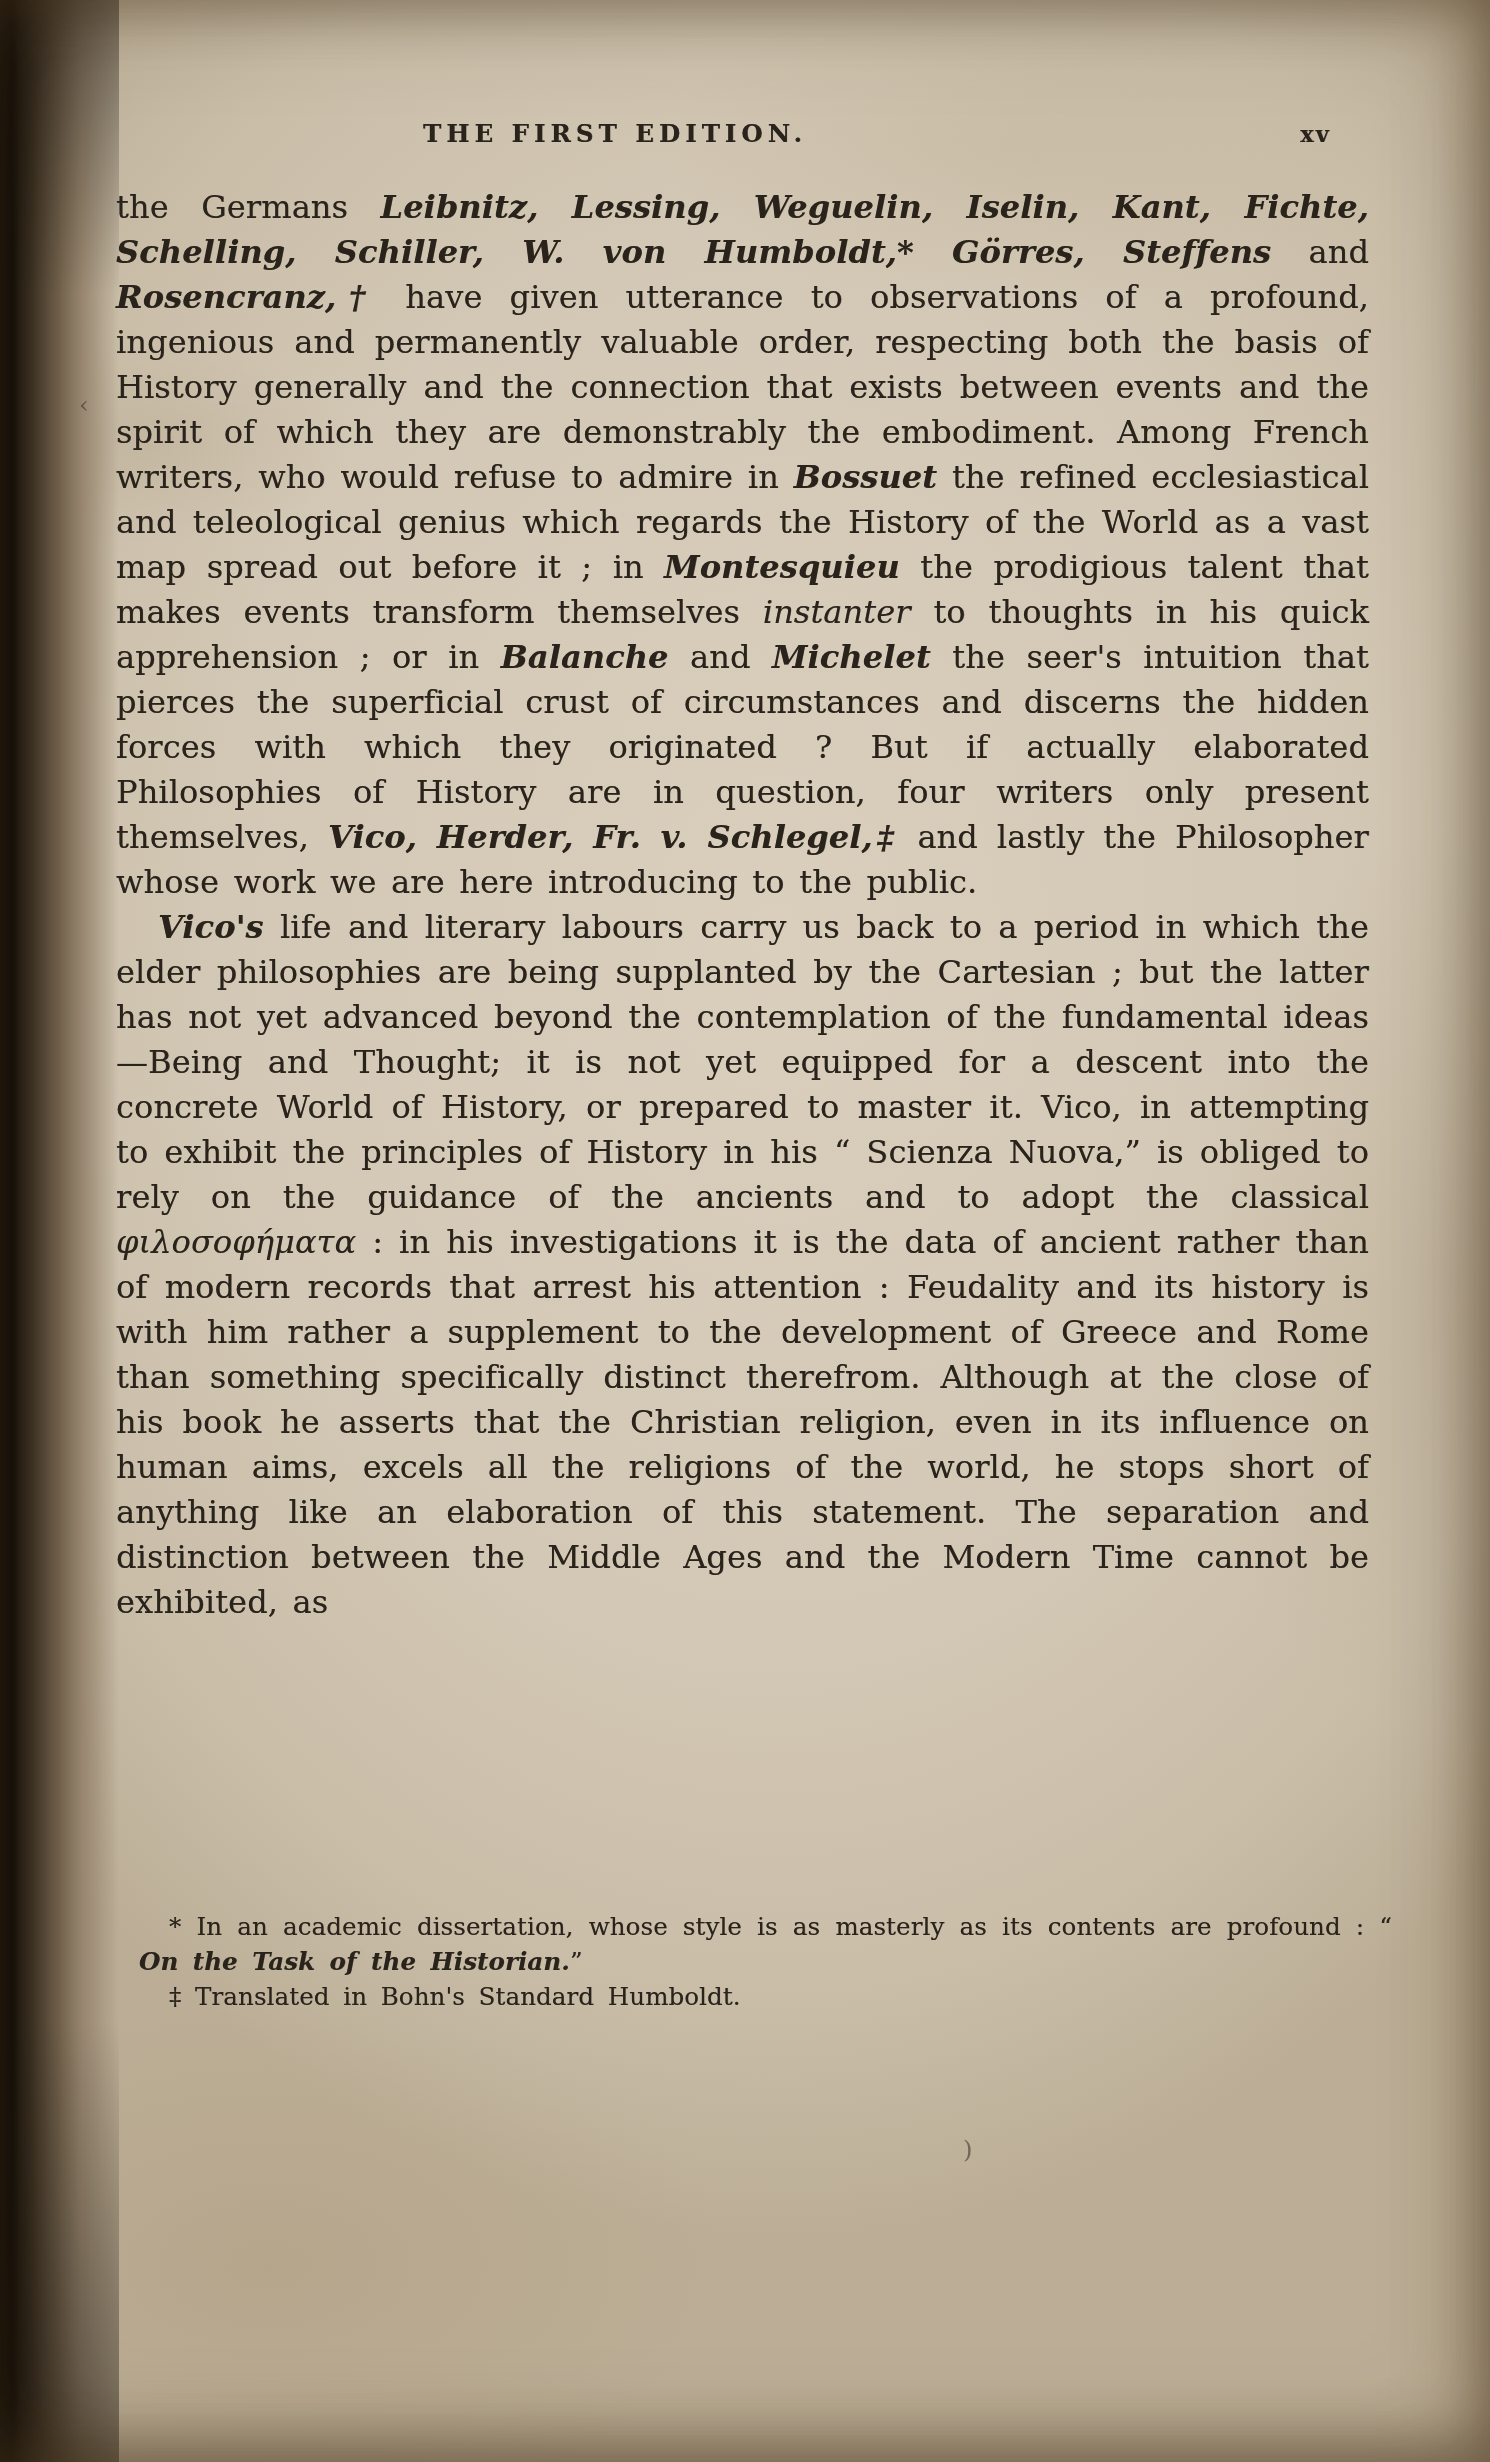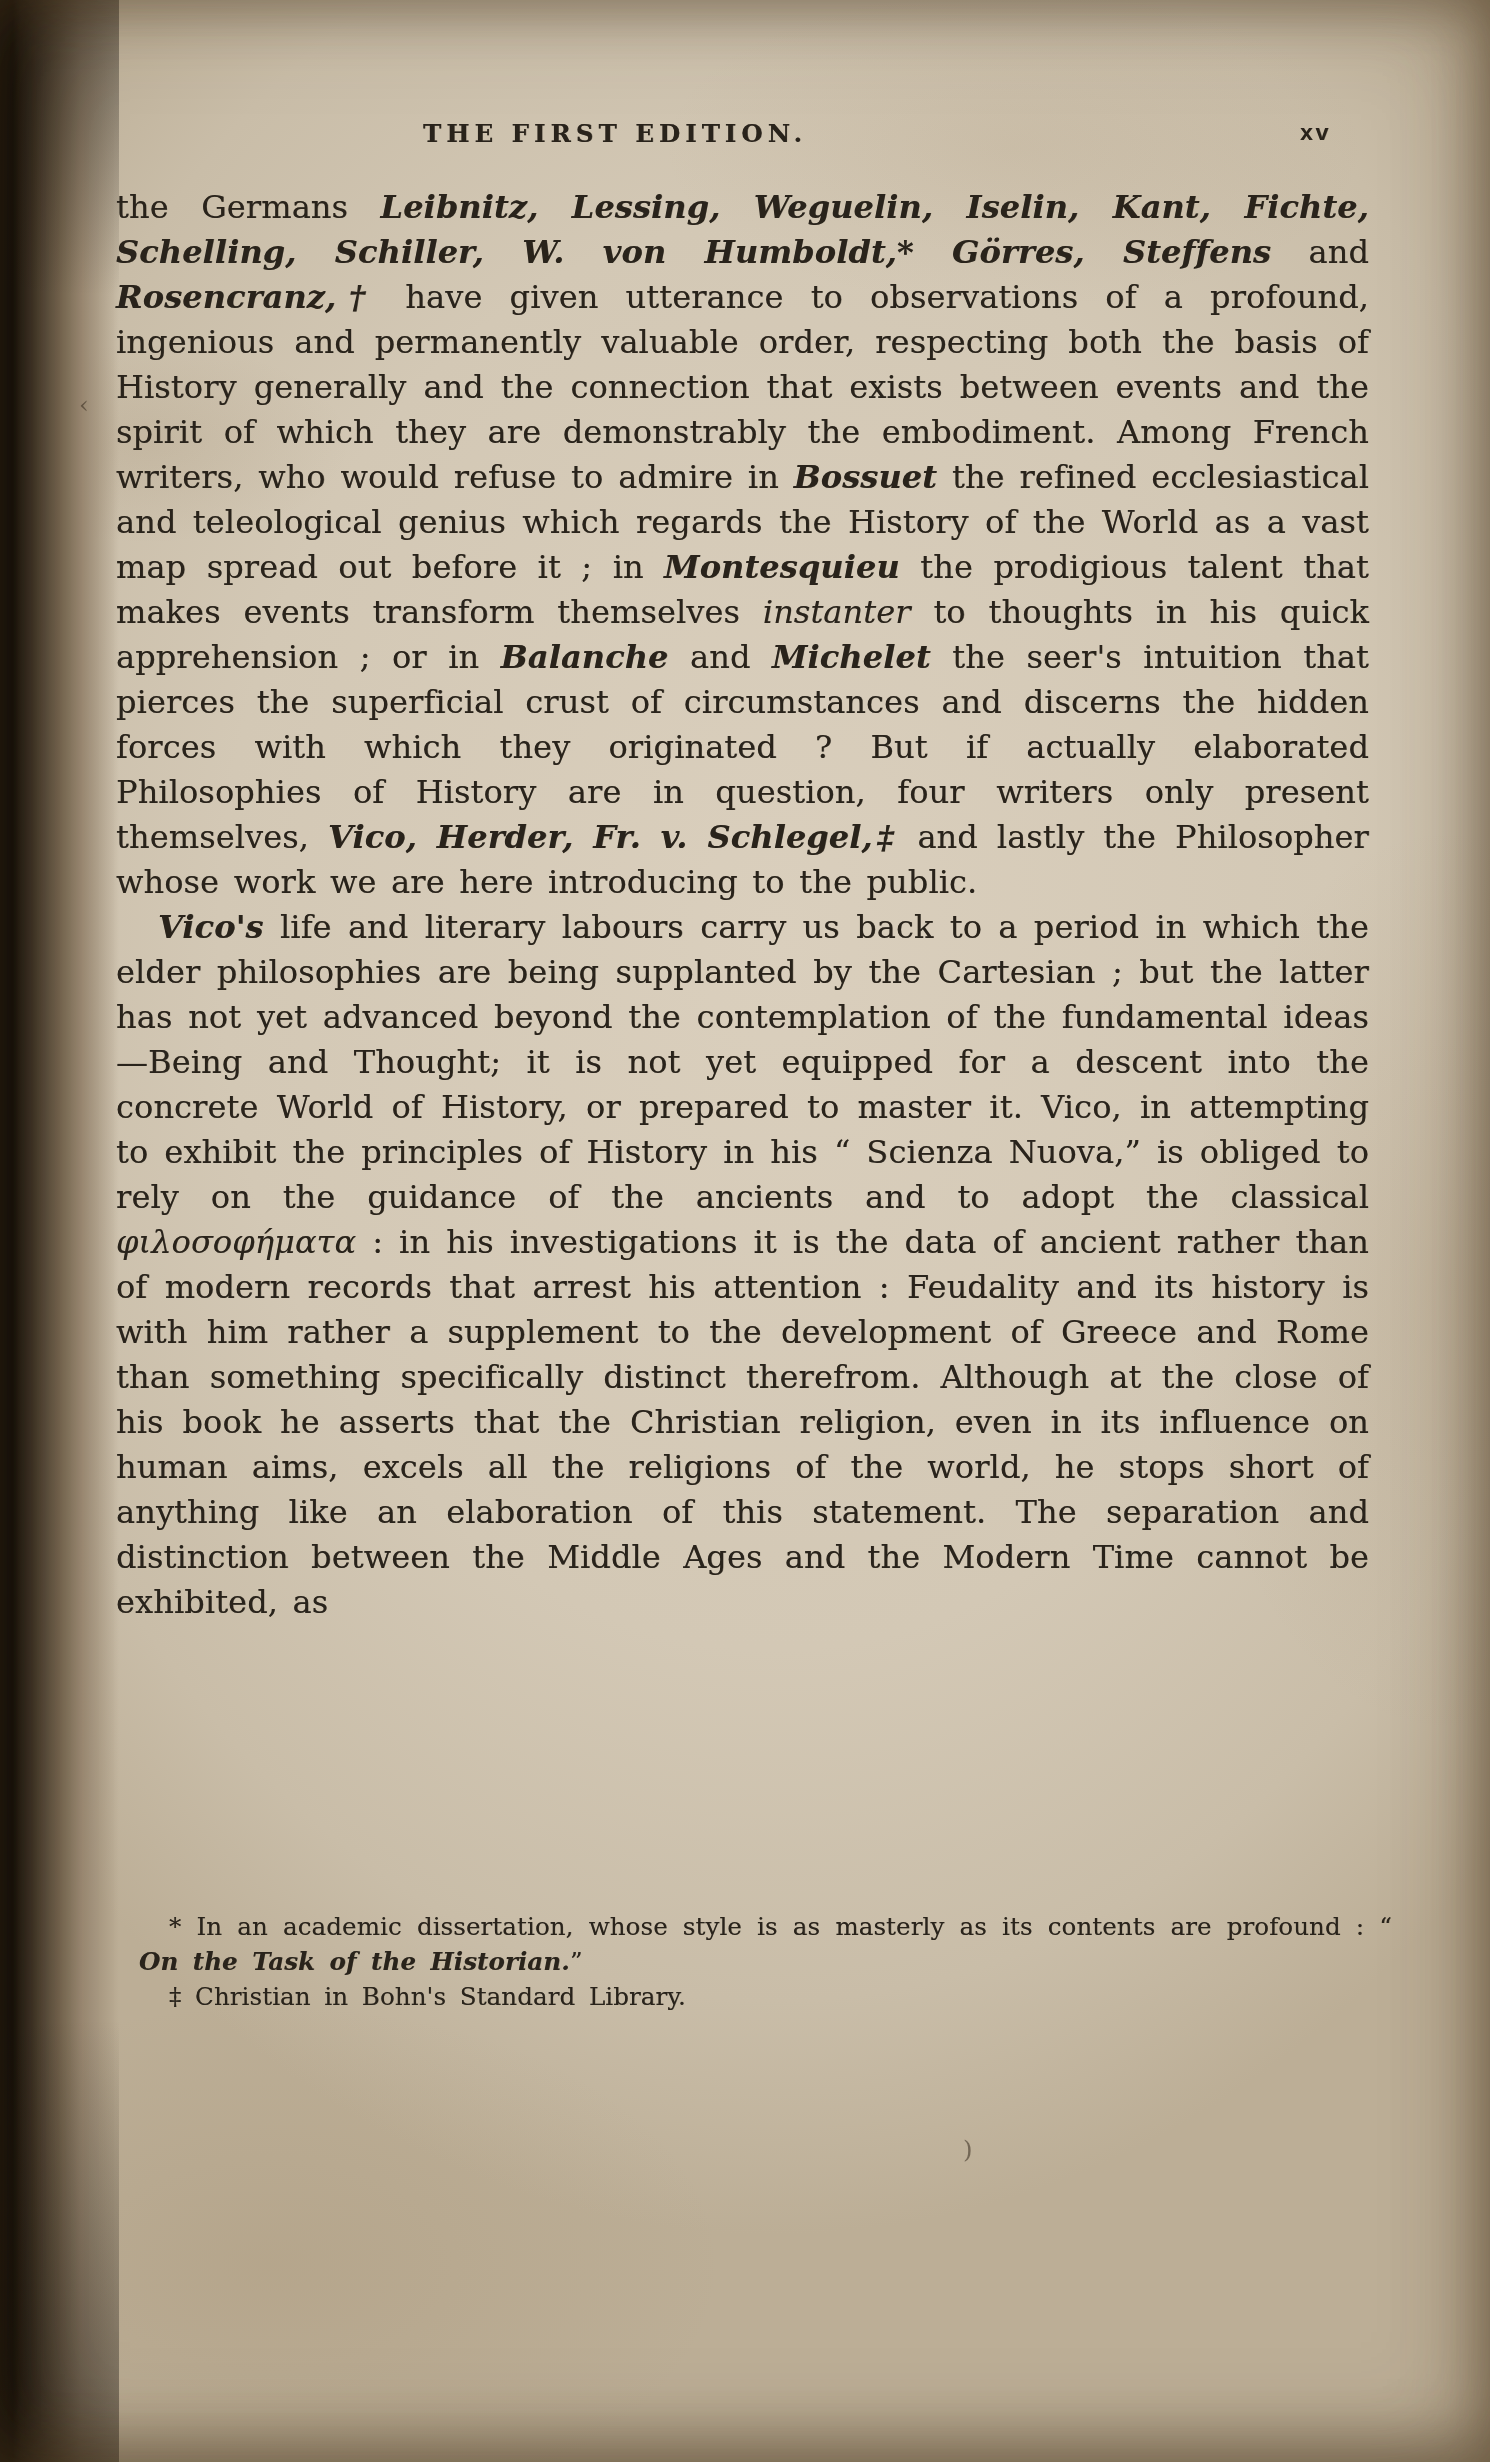--- a/index.html
+++ b/index.html
@@ -49,21 +49,20 @@
   }
   .head-title {
     position: absolute; left: 315px; top: 0;
     font-size: 24.5px; font-weight: bold; letter-spacing: 5px;
     text-shadow: 0.4px 0.4px 0.6px rgba(41,35,27,0.55);
   }
   .page-number {
     position: absolute; right: 33px; top: 2.2px;
     font-size: 22.4px; font-weight: bold; letter-spacing: 2.2px;
     text-shadow: 0.4px 0.4px 0.6px rgba(41,35,27,0.55);
-    font-family: Liberation Mono, monospace;
   }
 
   .text-block {
     position: absolute; left: 116px; top: 185px; width: 1253px; z-index: 2;
     font-size: 32px; line-height: 45px;
     text-align: justify;
     word-spacing: 4.3px; letter-spacing: 0.1px;
     text-shadow: 0.3px 0.3px 0.5px rgba(41,35,27,0.45);
   }
   .para { margin: 0; }
@@ -100,20 +99,20 @@
     <span class="page-number">xv</span>
   </header>
 
   <main class="text-block">
       <p class="para"><span>the Germans </span><span class="it bd">Leibnitz, Lessing, Weguelin, Iselin, Kant, Fichte, Schelling, Schiller, W. von Humboldt,* Görres, Steffens</span><span> and </span><span class="it bd">Rosencranz,†</span><span> have given utterance to observations of a profound, ingenious and permanently valuable order, respecting both the basis of History generally and the connection that exists between events and the spirit of which they are demonstrably the embodiment. Among French writers, who would refuse to admire in </span><span class="it bd">Bossuet</span><span> the refined ecclesiastical and teleological genius which regards the History of the World as a vast map spread out before it ; in </span><span class="it bd">Montesquieu</span><span> the prodigious talent that makes events transform themselves </span><span class="it">instanter</span><span> to thoughts in his quick apprehension ; or in </span><span class="it bd">Balanche</span><span> and </span><span class="it bd">Michelet</span><span> the seer's intuition that pierces the superficial crust of circumstances and discerns the hidden forces with which they originated ? But if actually elaborated Philosophies of History are in question, four writers only present themselves, </span><span class="it bd">Vico, Herder, Fr. v. Schlegel,‡</span><span> and lastly the Philosopher whose work we are here introducing to the public.</span></p>
       <p class="para indent"><span class="it bd">Vico's</span><span> life and literary labours carry us back to a period in which the elder philosophies are being supplanted by the Cartesian ; but the latter has not yet advanced beyond the contemplation of the fundamental ideas—Being and Thought; it is not yet equipped for a descent into the concrete World of History, or prepared to master it. Vico, in attempting to exhibit the principles of History in his “ Scienza Nuova,” is obliged to rely on the guidance of the ancients and to adopt the classical </span><span class="it">φιλοσοφήματα</span><span> : in his investigations it is the data of ancient rather than of modern records that arrest his attention : Feudality and its history is with him rather a supplement to the development of Greece and Rome than something specifically distinct therefrom. Although at the close of his book he asserts that the Christian religion, even in its influence on human aims, excels all the religions of the world, he stops short of anything like an elaboration of this statement. The separation and distinction between the Middle Ages and the Modern Time cannot be exhibited, as</span></p>
     </main>
 
   <section class="footnotes">
       <p class="footnote"><span>* In an academic dissertation, whose style is as masterly as its contents are profound : “ </span><span class="it bd">On the Task of the Historian.</span><span>”</span></p>
-      <p class="footnote"><span>‡ Christian in Bohn's Standard Library.</span></p>
+      <p class="footnote"><span>‡ Translated in Bohn's Standard Humboldt.</span></p>
     </section>
 
   <div class="edge-vignette"></div>
 <span class="artifact" style="left: 79px; top: 390px;">‹</span>
     <span class="artifact" style="left: 963px; top: 2135px;">)</span>
   </div>
 
 
 </body></html>

